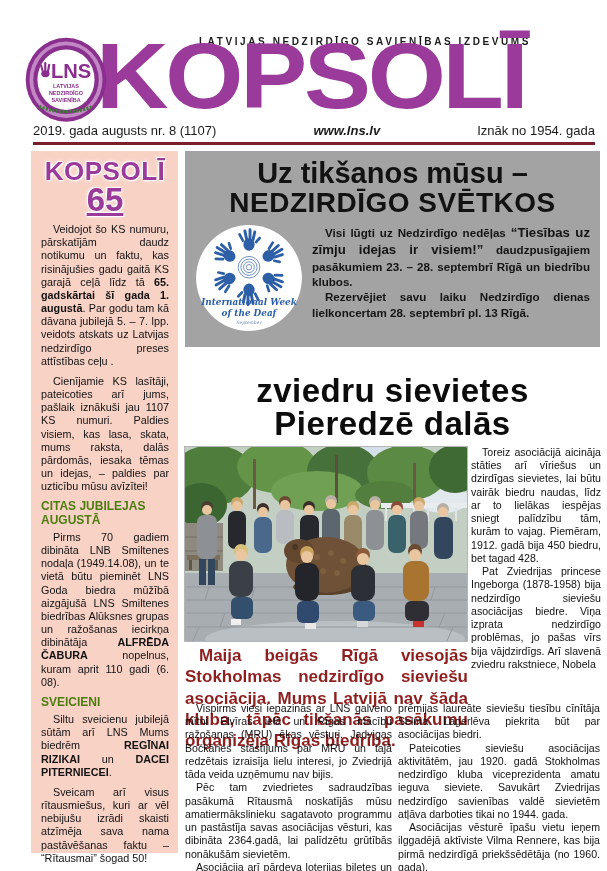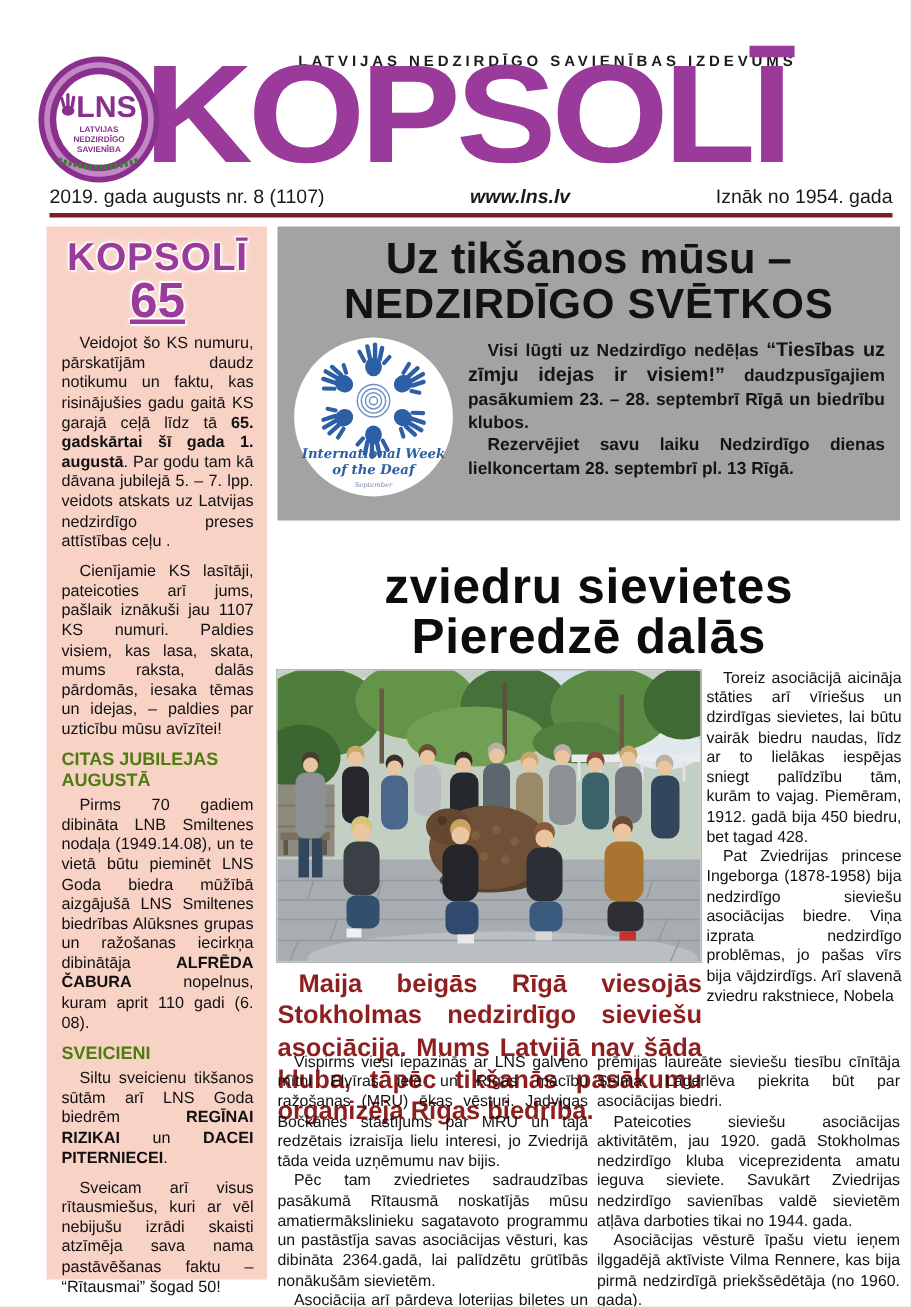--- a/index.html
+++ b/index.html
@@ -134,21 +134,21 @@
   <aside class="sidebar">
     <div class="sidebar-title">
       <span class="t1">KOPSOLĪ</span>
       <span class="t2">65</span>
     </div>
     <p><span>Veidojot šo KS numuru, pārskatījām daudz notikumu un faktu, kas risinājušies gadu gaitā KS garajā ceļā līdz tā </span><b>65. gadskārtai šī gada 1. augustā</b><span>. Par godu tam kā dāvana jubilejā 5. – 7. lpp. veidots atskats uz Latvijas nedzirdīgo preses attīstības ceļu .</span></p>
     <p><span>Cienījamie KS lasītāji, pateicoties arī jums, pašlaik iznākuši jau 1107 KS numuri. Paldies visiem, kas lasa, skata, mums raksta, dalās pārdomās, iesaka tēmas un idejas, – paldies par uzticību mūsu avīzītei!</span></p>
     <h3>CITAS JUBILEJAS AUGUSTĀ</h3>
     <p><span>Pirms 70 gadiem dibināta LNB Smiltenes nodaļa (1949.14.08), un te vietā būtu pieminēt LNS Goda biedra mūžībā aizgājušā LNS Smiltenes biedrības Alūksnes grupas un ražošanas iecirkņa dibinātāja </span><b>ALFRĒDA ČABURA</b><span> nopelnus, kuram aprit 110 gadi (6. 08).</span></p>
     <h3>SVEICIENI</h3>
-    <p><span>Siltu sveicienu tikšanos sūtām arī LNS Goda biedrēm </span><b>REGĪNAI RIZIKAI</b><span> un </span><b>DACEI PITERNIECEI</b><span>.</span></p>
+    <p><span>Siltu sveicienu jubilejā sūtām arī LNS Mums biedrēm </span><b>REGĪNAI RIZIKAI</b><span> un </span><b>DACEI PITERNIECEI</b><span>.</span></p>
     <p><span>Sveicam arī visus rītausmiešus, kuri ar vēl nebijušu izrādi skaisti atzīmēja sava nama pastāvēšanas faktu – “Rītausmai” šogad 50!</span></p>
   </aside>
 
   <section class="announcement">
     <div class="ann-headline">
       <span class="l1">Uz tikšanos mūsu –</span>
       <span class="l2">NEDZIRDĪGO SVĒTKOS</span>
     </div>
     <div class="ann-body">
       <div class="iwd-badge">

